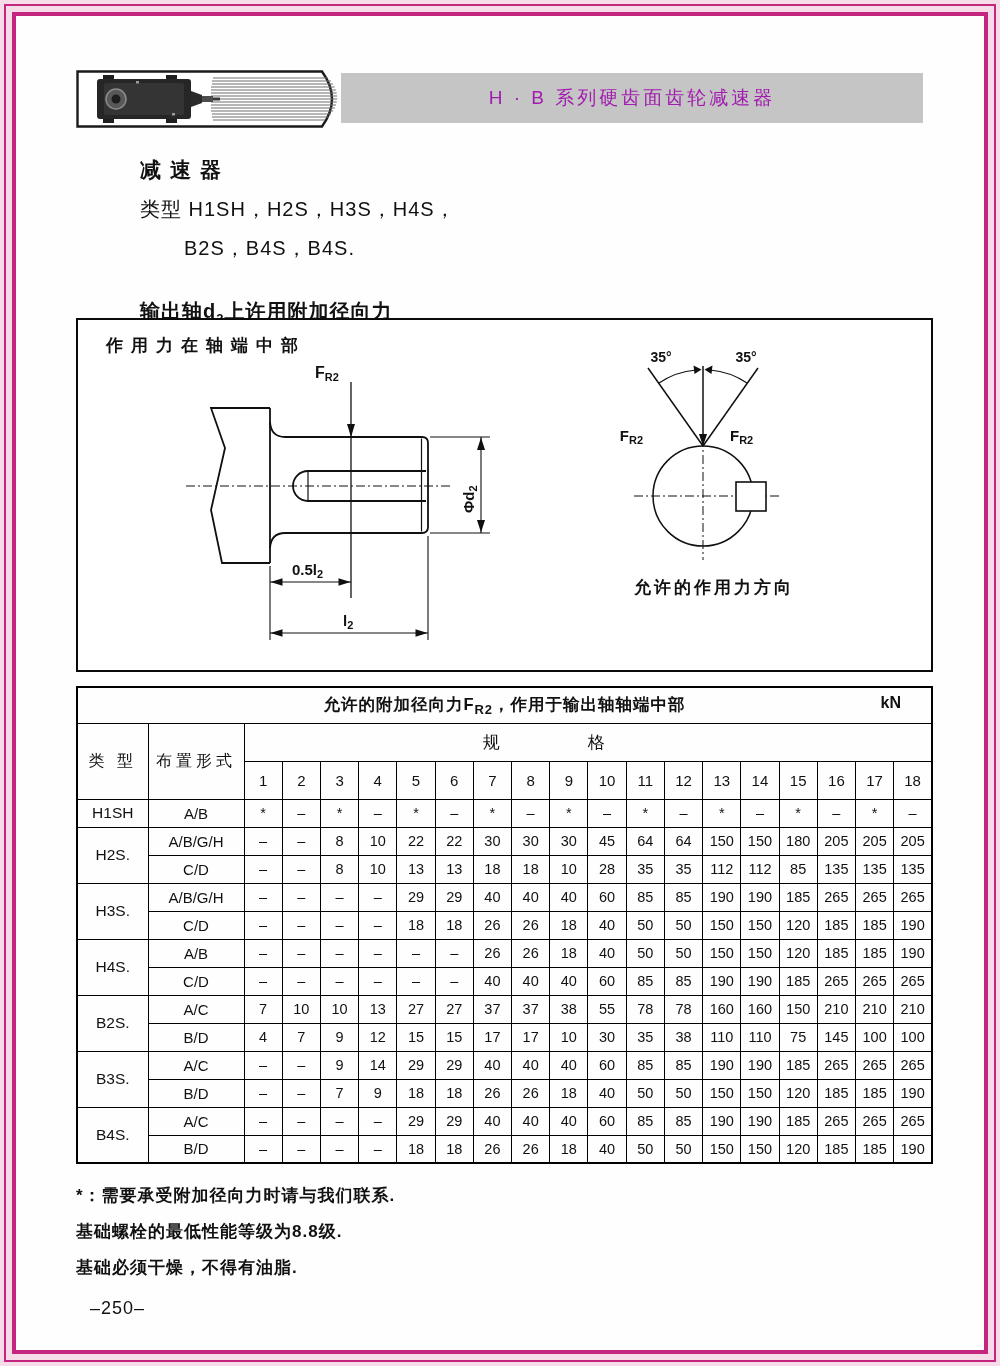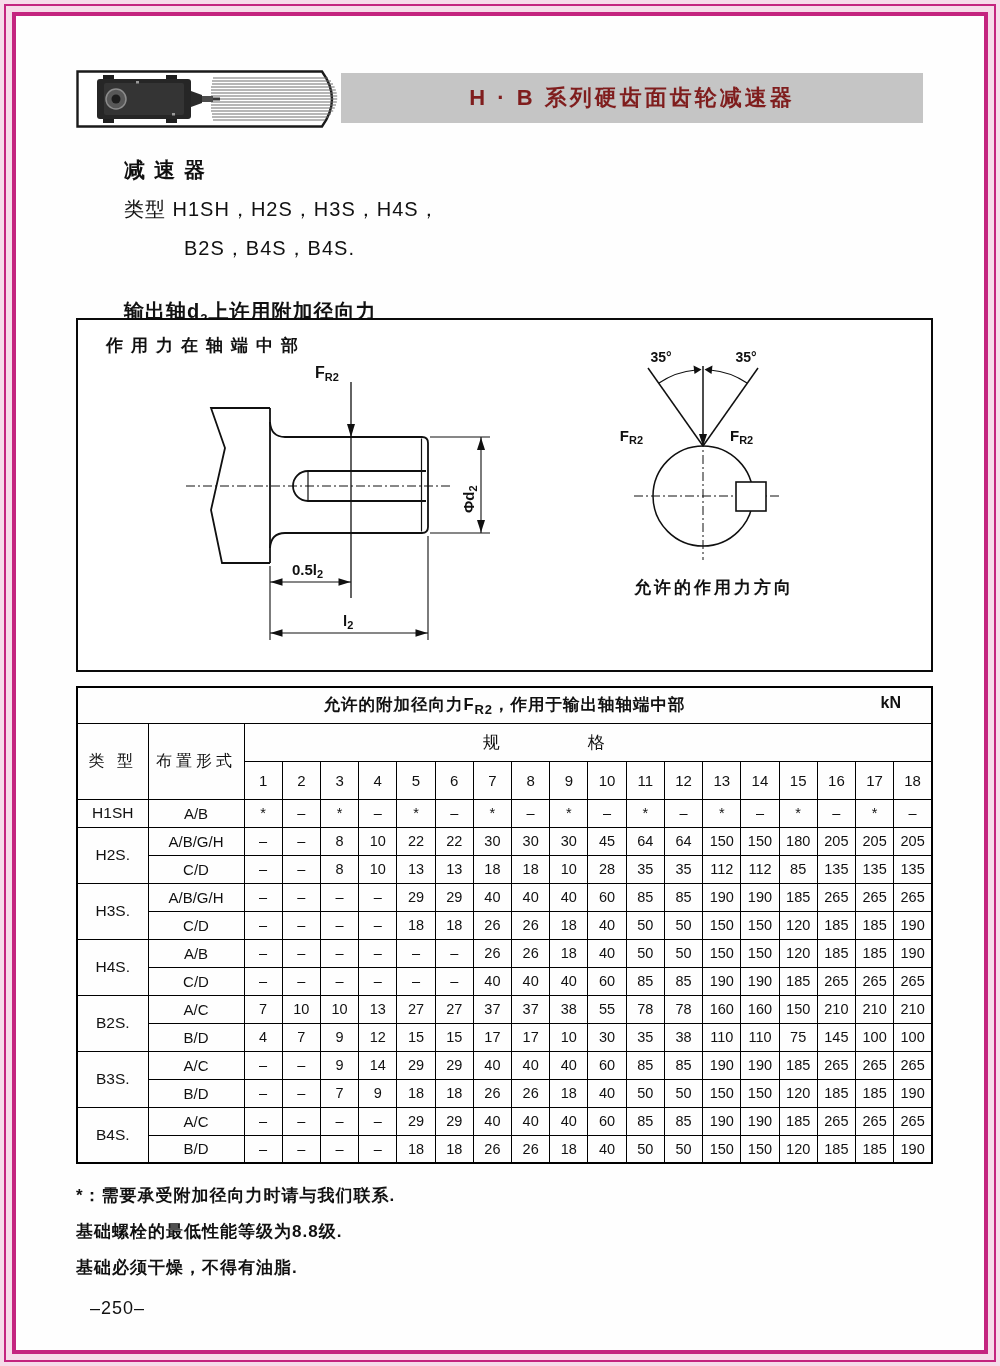--- a/index.html
+++ b/index.html
@@ -10,25 +10,25 @@
     color:#111;
   }
   .frame-outer{position:absolute;inset:4px;border:2px solid #c4257f;pointer-events:none;}
   .page{position:absolute;inset:12px;border:4px solid #c4257f;background:#fefefe;}
 
   
   .band-gray{
     position:absolute;left:325px;top:57px;width:582px;height:50px;
     background:#c5c5c5;display:flex;align-items:center;justify-content:center;
   }
-  .band-title{font-size:22px;font-weight:bold;letter-spacing:3px;color:#7f1d1d;}
+  .band-title{font-size:19px;font-weight:normal;letter-spacing:3px;color:#a21caf;}
   .photo-box{position:absolute;left:60px;top:54px;width:268px;height:58px;}
 
   
-  .intro-line{position:absolute;left:108px;font-size:20px;white-space:nowrap;}
+  .intro-line{position:absolute;left:124px;font-size:20px;white-space:nowrap;}
   .intro-1{top:140px;font-size:21px;font-weight:bold;letter-spacing:9px;}
   .intro-2{top:180px;letter-spacing:1px;}
   .intro-3{top:219px;left:168px;letter-spacing:1px;}
   .intro-4{top:254px;font-weight:bold;letter-spacing:1px;margin-top:28px;}
   sub.small{font-size:13px;}
 
   
   .diagram-box{
     position:absolute;left:60px;top:302px;width:853px;height:350px;
     border:2px solid #0a0a0a;background:#fff;

